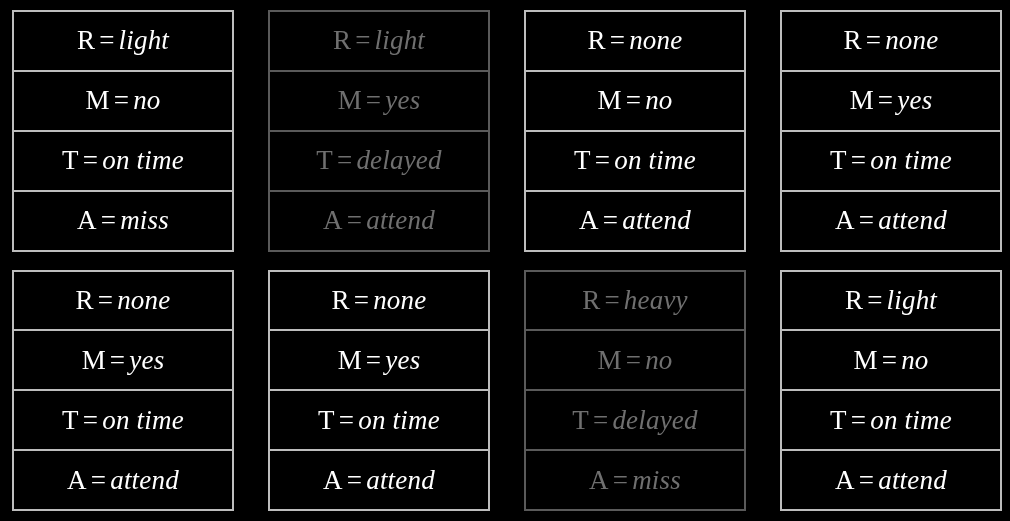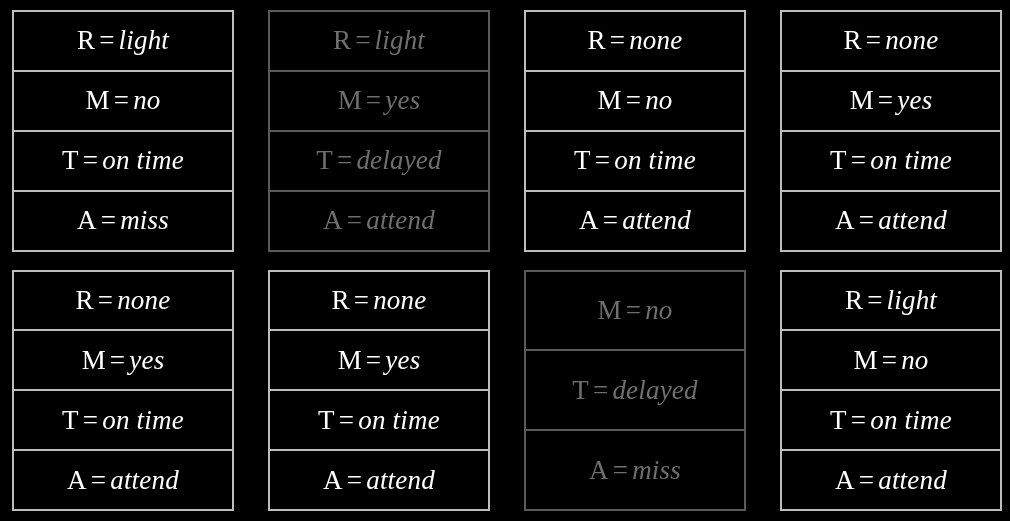--- a/index.html
+++ b/index.html
@@ -153,20 +153,23 @@
       </div>
       <div class="row">
         <span class="txt"><span class="key">T</span><span class="eq">=</span><span class="val">on time</span></span>
       </div>
       <div class="row">
         <span class="txt"><span class="key">A</span><span class="eq">=</span><span class="val">attend</span></span>
       </div>
     </div>
     <div class="card dim">
       <div class="row">
+        <span class="txt"><span class="key">R</span><span class="eq">=</span><span class="val">heavy</span></span>
+      </div>
+      <div class="row">
         <span class="txt"><span class="key">M</span><span class="eq">=</span><span class="val">no</span></span>
       </div>
       <div class="row">
         <span class="txt"><span class="key">T</span><span class="eq">=</span><span class="val">delayed</span></span>
       </div>
       <div class="row">
         <span class="txt"><span class="key">A</span><span class="eq">=</span><span class="val">miss</span></span>
       </div>
     </div>
     <div class="card">

